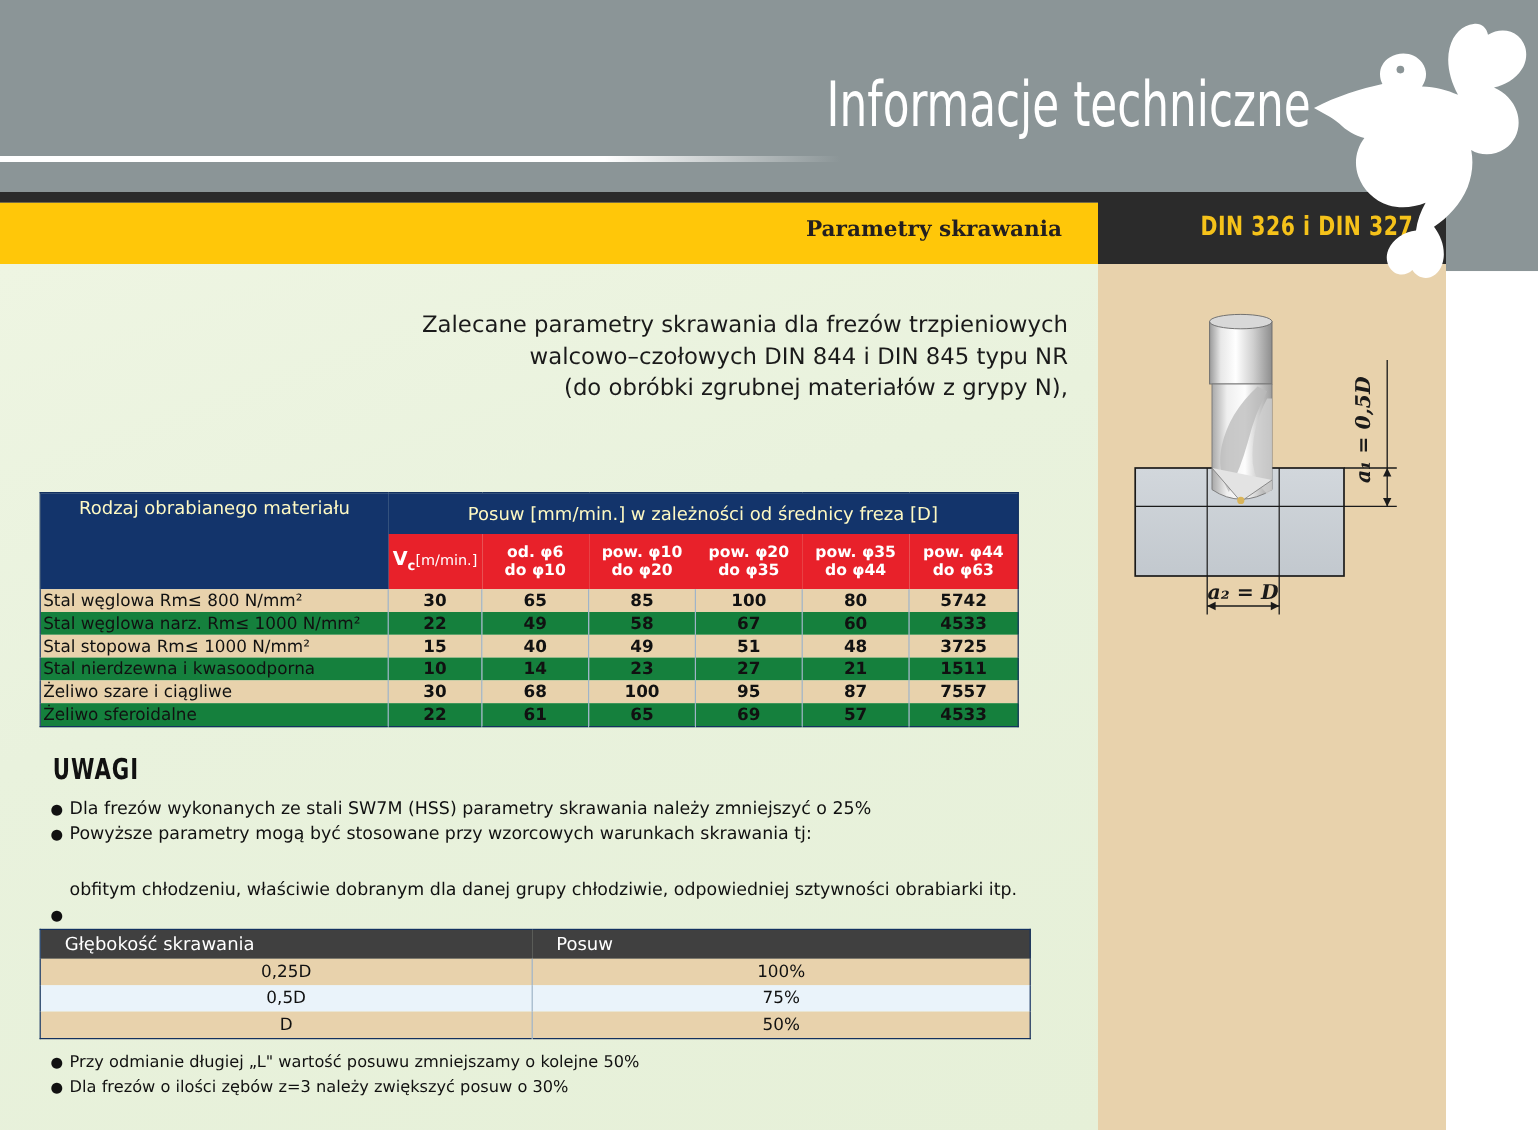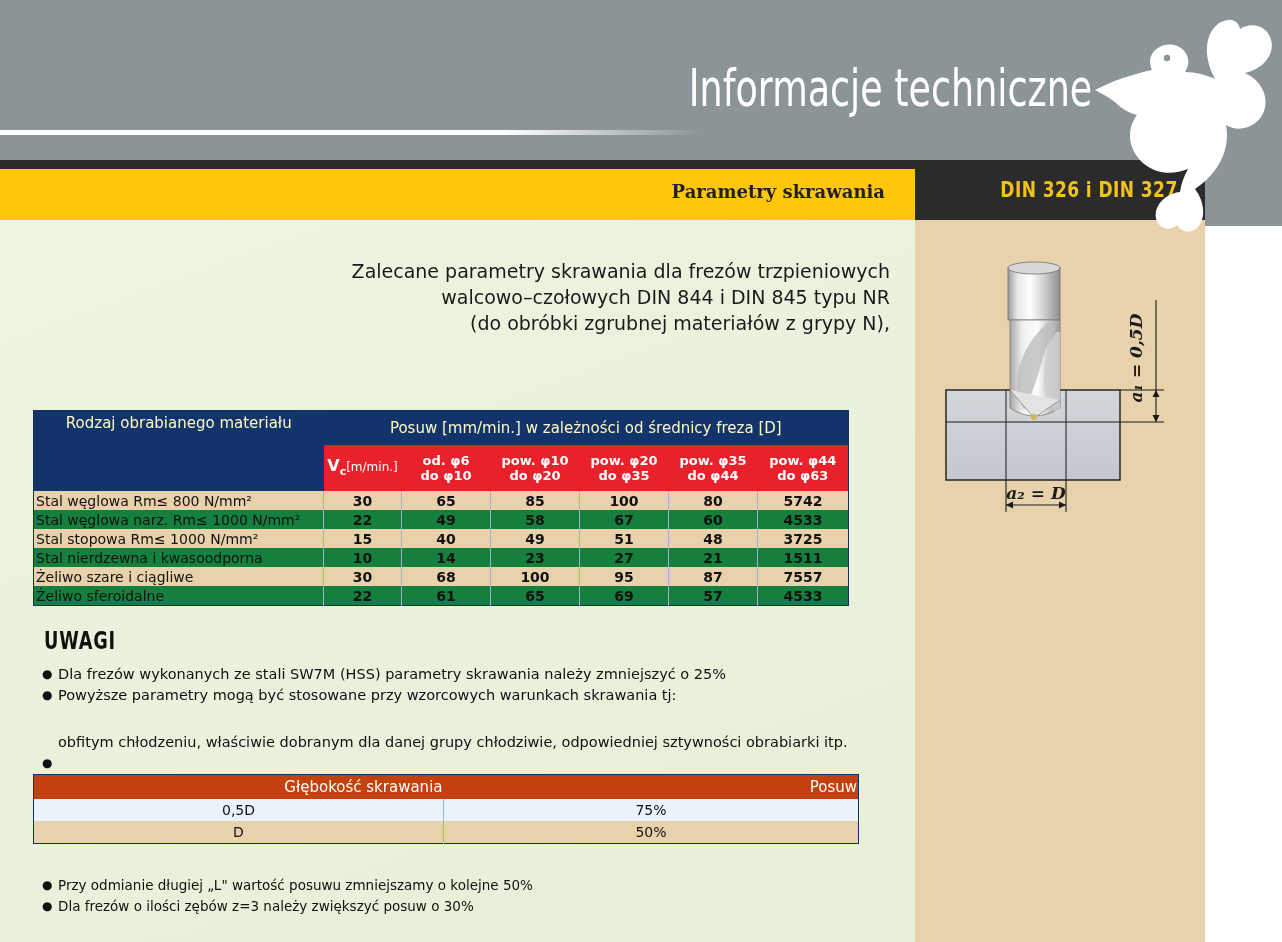--- a/index.html
+++ b/index.html
@@ -127,22 +127,22 @@
   }
   .note .bull{position:absolute;left:0;top:0;font-size:12px;}
   .note .cont{padding-left:0;display:block;margin-top:28px;}
 
   
   .tbl-depth{
     position:absolute;left:33px;top:774px;width:825px;
     border-collapse:collapse;table-layout:fixed;border:1px solid #13315f;
   }
   .tbl-depth th{
-    background:#c2410c;color:#fff;font-size:15px;font-weight:400;height:22px;
-    text-align:right;
+    background:#404040;color:#fff;font-size:15px;font-weight:400;height:22px;
+    text-align:left;
     padding-left:20px;
   }
   .tbl-depth td{
     font-size:14px;color:#111;text-align:center;height:20px;
     border-right:1px solid #9fb4c9;
   }
   .tbl-depth td:last-child{border-right:none;}
   .tbl-depth tr.d-odd td{background:#e8d2ac;}
   .tbl-depth tr.d-even td{background:#eaf3fa;}
 
@@ -319,20 +319,24 @@
       <col style="width:410px">
       <col style="width:415px">
     </colgroup>
   <thead>
     <tr>
       <th>Głębokość skrawania</th>
       <th>Posuw</th>
     </tr>
   </thead>
   <tbody>
+    <tr class="d-odd">
+      <td>0,25D</td>
+      <td>100%</td>
+    </tr>
     <tr class="d-even">
       <td>0,5D</td>
       <td>75%</td>
     </tr>
     <tr class="d-odd">
       <td>D</td>
       <td>50%</td>
     </tr>
   </tbody>
 </table>

